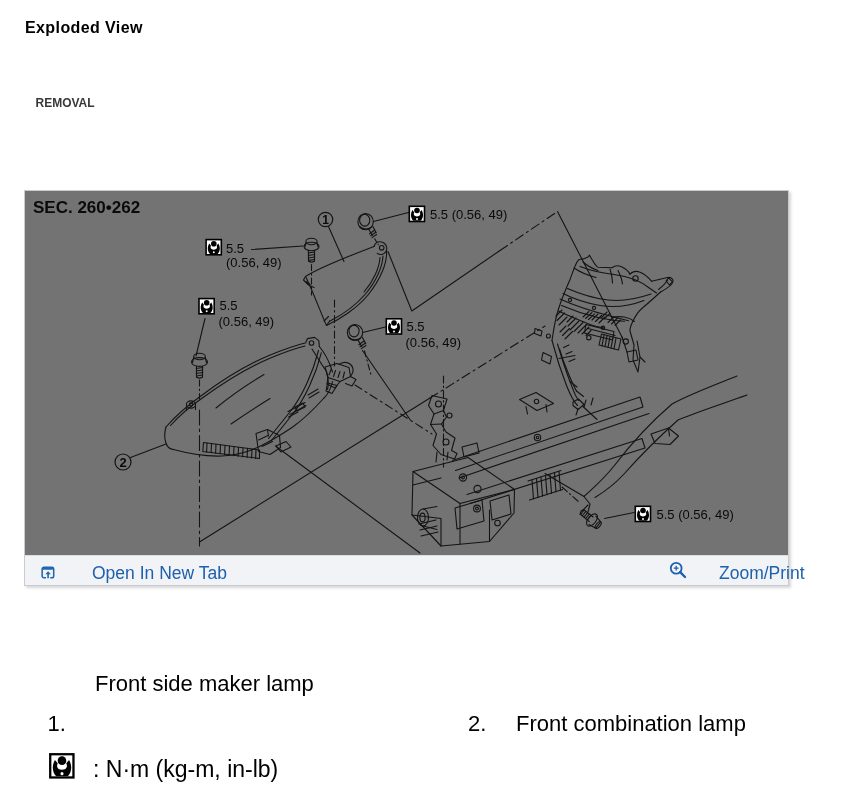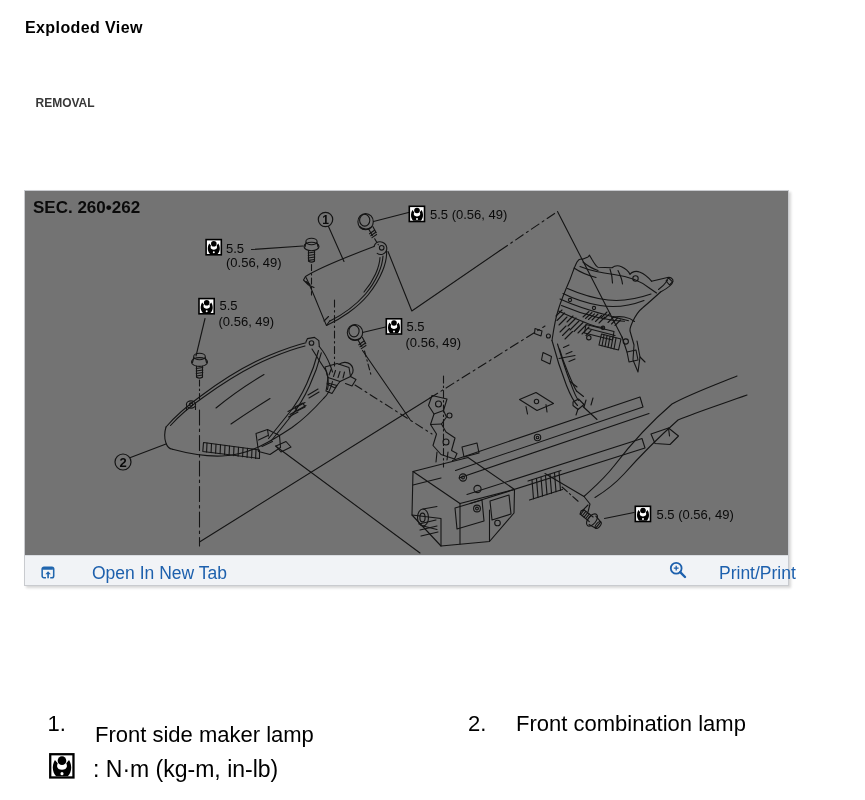--- a/index.html
+++ b/index.html
@@ -266,26 +266,26 @@
       <rect x="5.7" y="12.8" width="5.2" height="3.4" fill="#f1f3f6" stroke="none"></rect>
       <path d="M8.3,15.2 L8.3,8.6" stroke="#2166ae" stroke-width="2" fill="none"></path>
       <path d="M4.9,10.3 L8.3,6.4 L11.7,10.3 Z" fill="#2166ae" stroke="none"></path>
     </svg>
     <span class="lnk openlnk">Open In New Tab</span>
     <svg style="position:absolute;left:644px;top:5px" width="19" height="19" viewBox="0 0 19 19">
       <circle cx="7.2" cy="7.2" r="5.4" fill="none" stroke="#1d60ad" stroke-width="1.8"></circle>
       <path d="M7.2,4.8 V9.6 M4.8,7.2 H9.6" stroke="#1d60ad" stroke-width="1.3"></path>
       <path d="M11.2,11.2 L16,16" stroke="#1d60ad" stroke-width="2.4" stroke-linecap="round"></path>
     </svg>
-    <span class="lnk zoomlnk">Print/Print</span>
+    <span class="lnk zoomlnk">Zoom/Print</span>
   </div>
 </div>
 
 <div class="item" style="left:47.5px;top:712.5px;">1.</div>
-<div class="item" style="left:95px;top:724px;text-align:center;">Front side maker lamp</div>
+<div class="item" style="left:95px;top:673px;text-align:center;">Front side maker lamp</div>
 <div class="item" style="left:468px;top:712.5px;">2.</div>
 <div class="item" style="left:516px;top:712.5px;">Front combination lamp</div>
 <svg style="position:absolute;left:49px;top:753px" width="26" height="26" viewBox="0 0 17 17">
     <rect x="0.8" y="0.8" width="15.2" height="15.2" fill="#fff" stroke="#000" stroke-width="1.5"></rect>
     <circle cx="8.5" cy="5" r="2.8" fill="#000" stroke="none"></circle>
     <path d="M4.7,15.2 C3.2,13.6 2.4,11.4 2.5,9.2 C2.55,7.6 3,6 3.9,4.6 L5.7,6.7 C5.4,7.4 5.25,8.1 5.3,8.8 C5.45,10.1 6.8,11 8.5,11 C10.2,11 11.55,10.1 11.7,8.8 C11.75,8.1 11.6,7.4 11.3,6.7 L13.1,4.6 C14,6 14.45,7.6 14.5,9.2 C14.6,11.4 13.8,13.6 12.3,15.2 Z" fill="#000" stroke="none"></path>
     <circle cx="8.5" cy="13.5" r="1" fill="#fff" stroke="none"></circle>
   </svg>
 <div class="item" style="left:93px;top:757.5px;font-size:23px;line-height:23px;">: N·m (kg-m, in-lb)</div>
 

